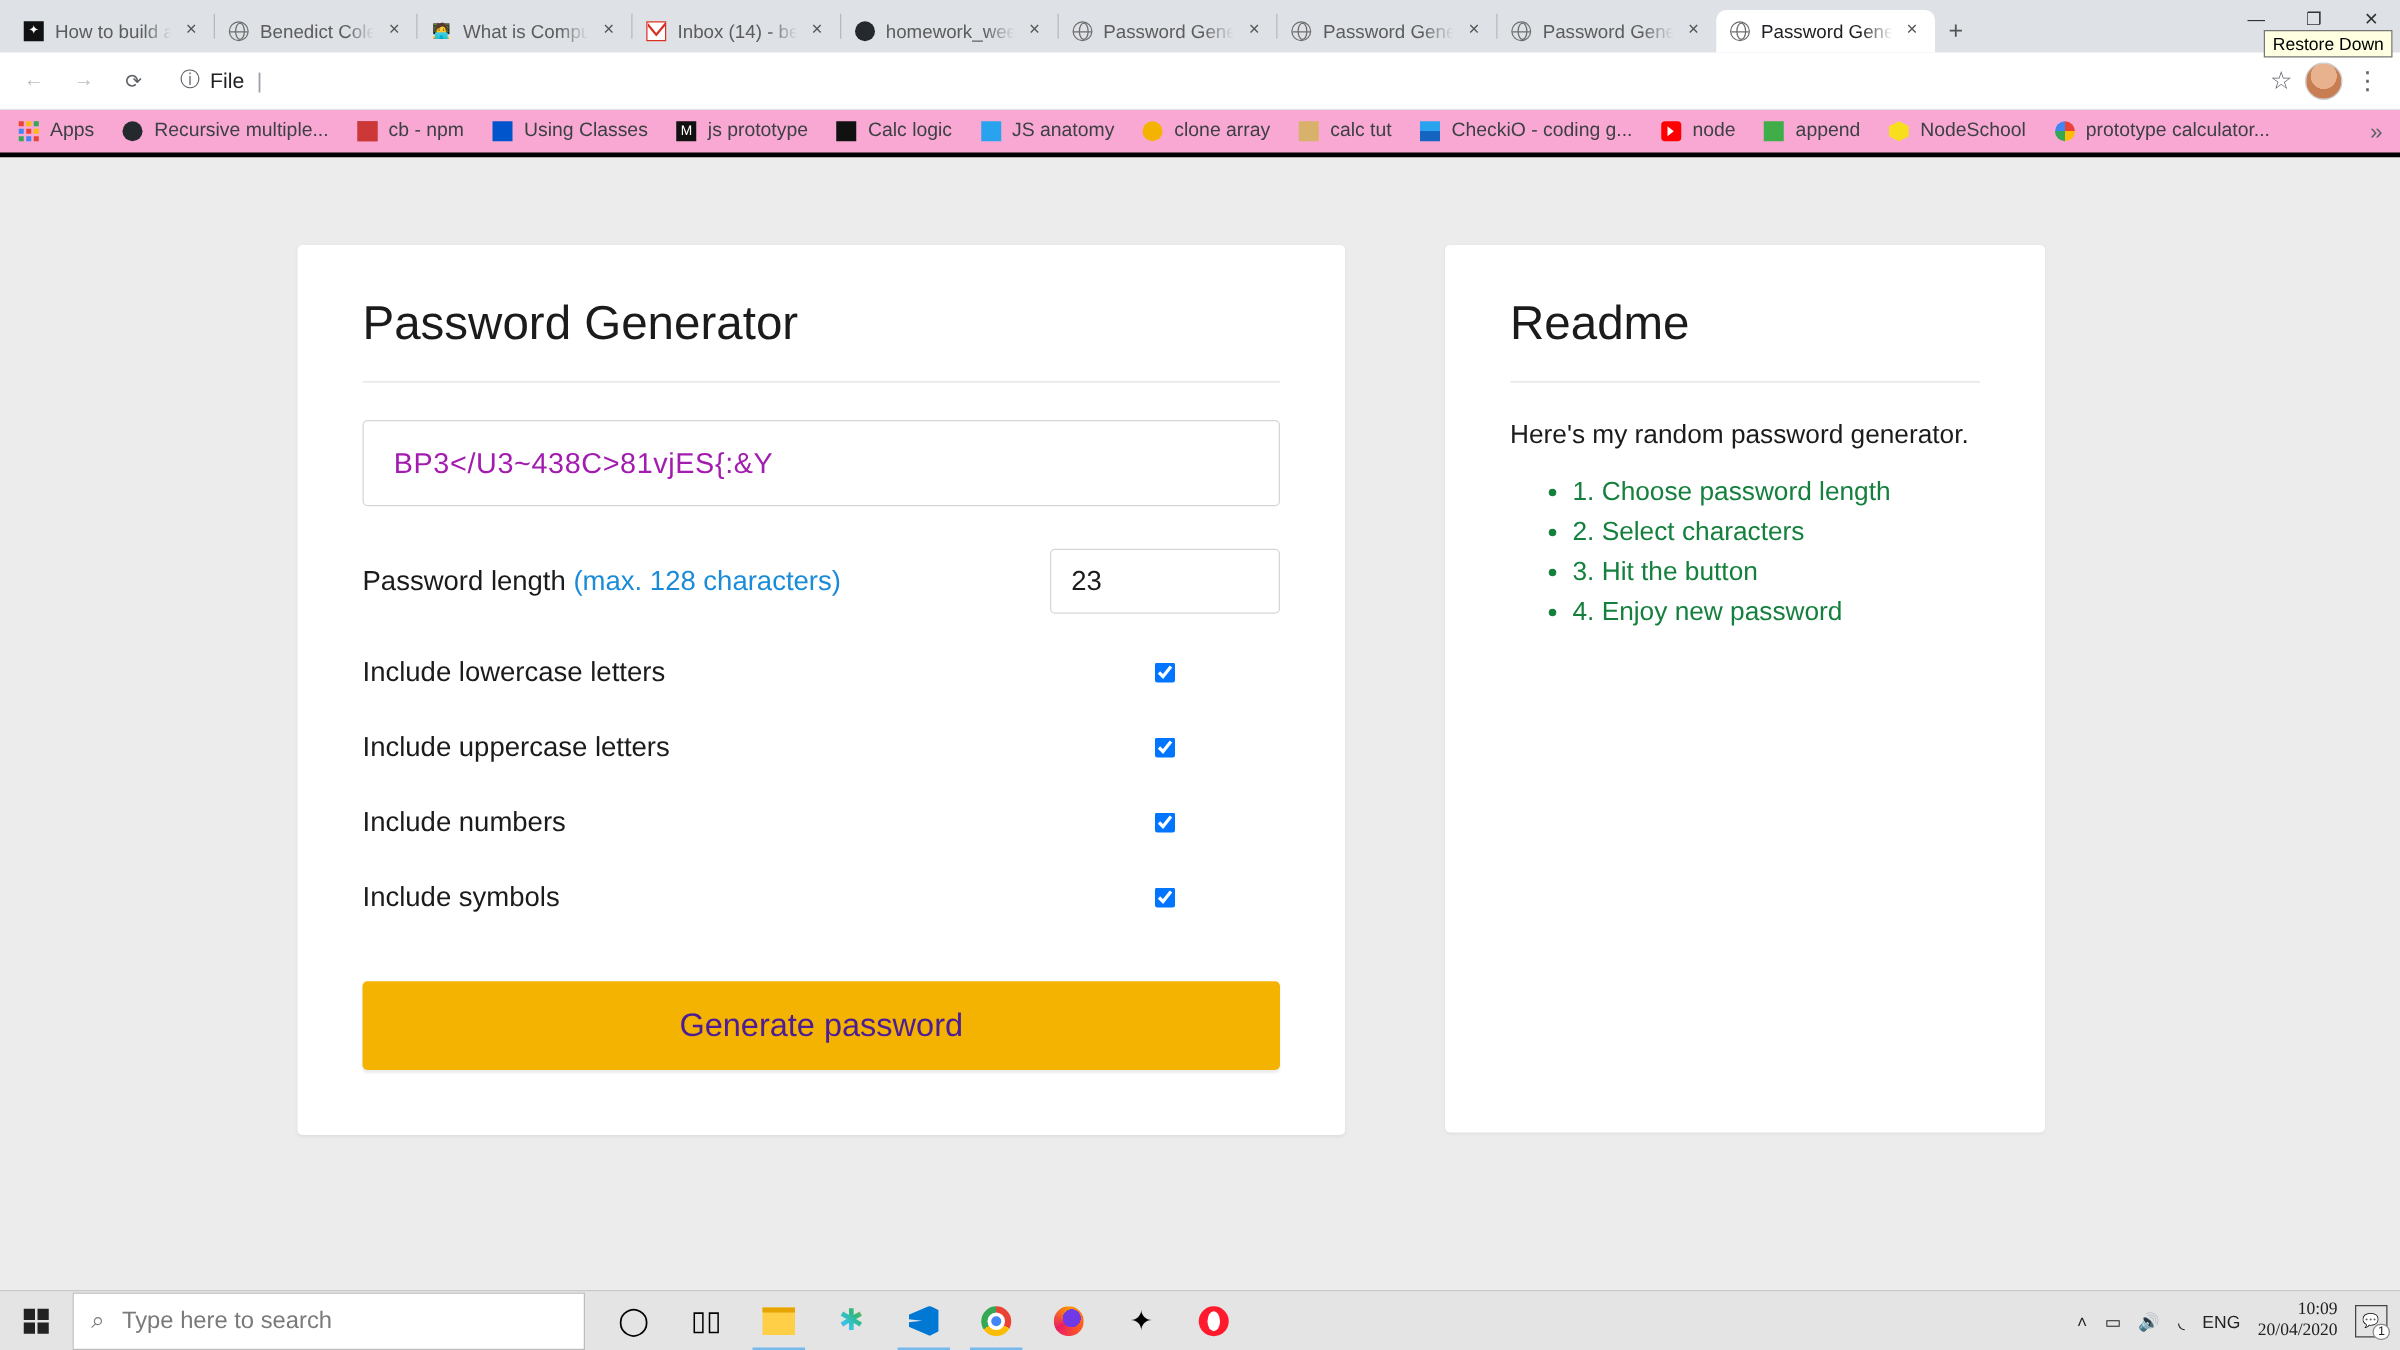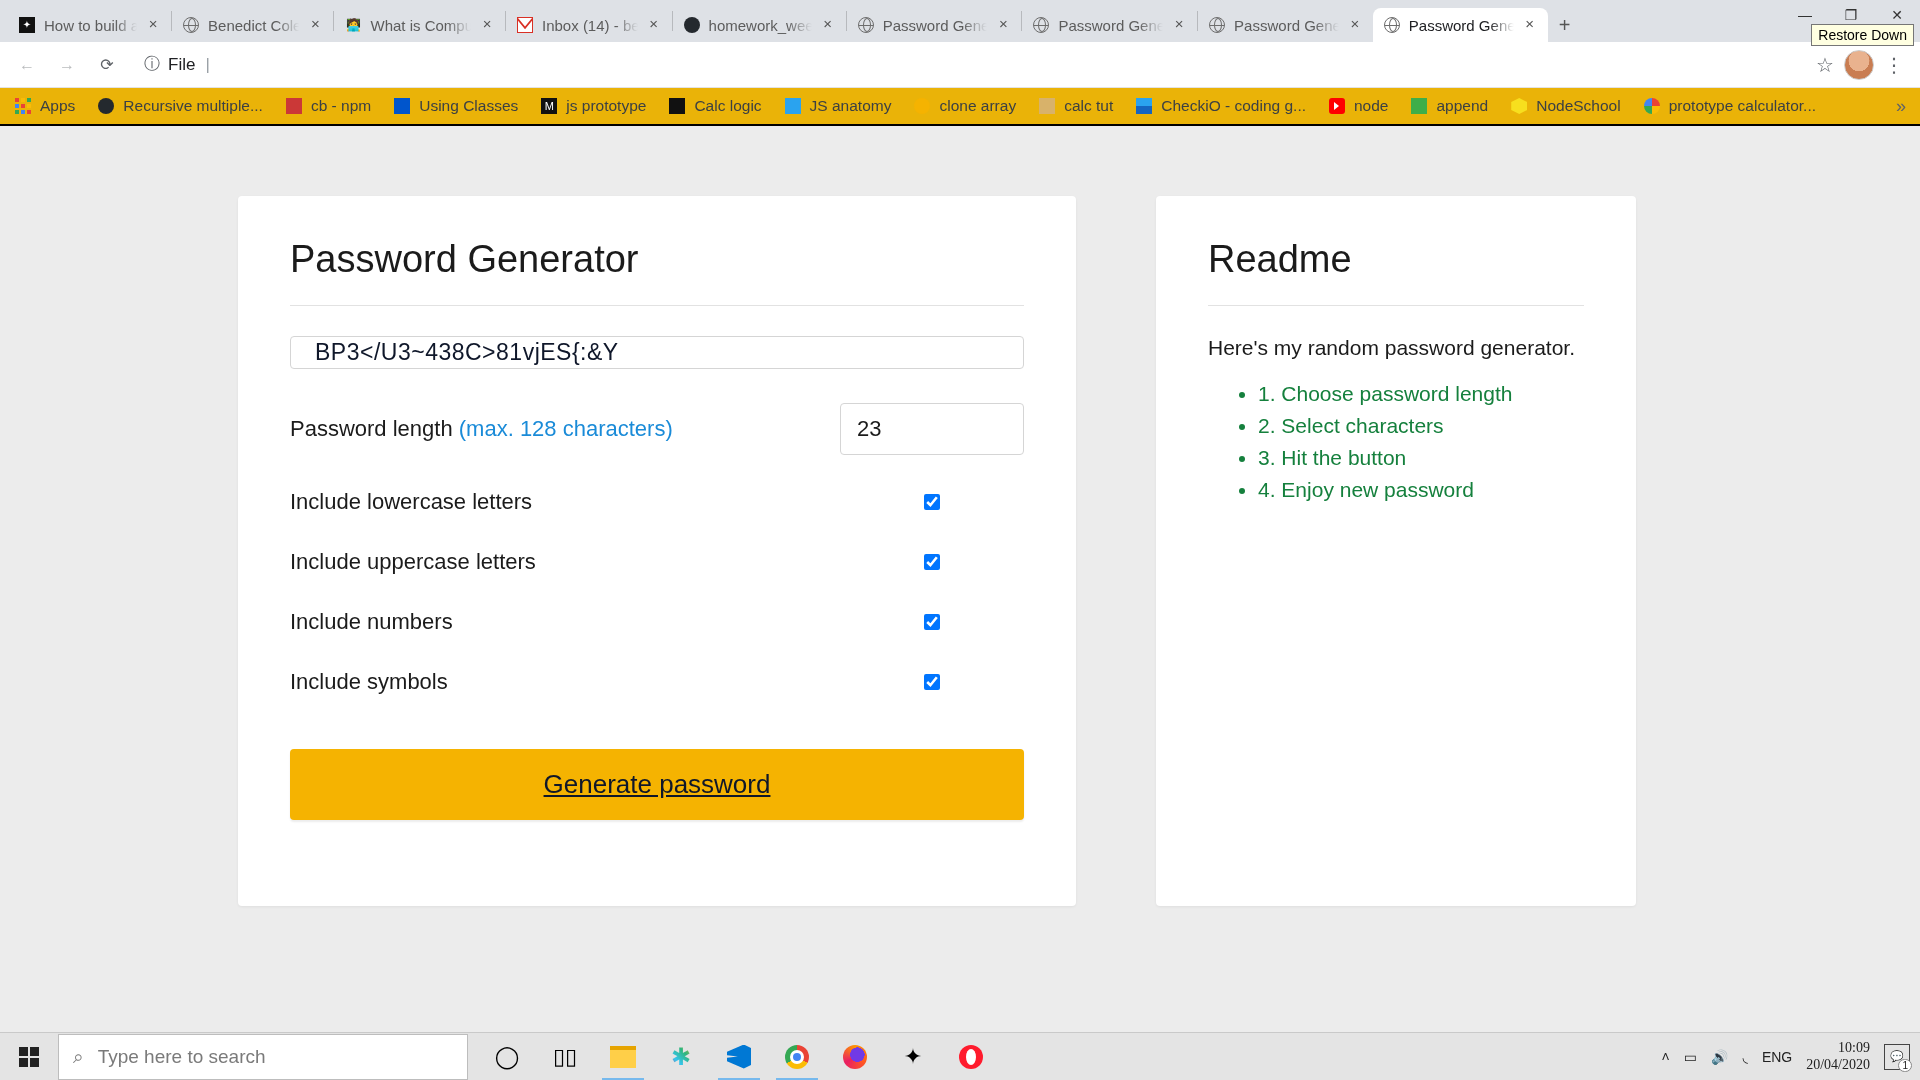--- a/index.html
+++ b/index.html
@@ -26,42 +26,42 @@
   .omnibox .info-icon { color: #5f6368; margin-right: 8px; font-size: 16px; }
   .omnibox .file-label { color: #202124; margin-right: 2px; }
   .omnibox .pipe { color: #9aa0a6; margin: 0 8px; }
   .omnibox .url { color: #202124; }
   .addr-right { display: flex; align-items: center; gap: 10px; padding-right: 6px; }
   .star { color: #5f6368; font-size: 20px; }
   .avatar { width: 30px; height: 30px; border-radius: 50%; background: radial-gradient(circle at 50% 35%, #e9b28e 0 45%, #c97d52 46% 100%); border: 1px solid #ccc; }
   .kebab { color: #5f6368; font-size: 20px; }
 
   
-  .bm-bar { display: flex; align-items: center; height: 38px; background: #eab308; border-bottom: 2px solid #000000; padding: 0 14px; gap: 22px; font-size: 15.5px; color: #3c4043; }
+  .bm-bar { display: flex; align-items: center; height: 38px; background: #f9a8d4; border-bottom: 4px solid #000000; padding: 0 14px; gap: 22px; font-size: 15.5px; color: #3c4043; }
   .bm { display: flex; align-items: center; gap: 8px; cursor: pointer; white-space: nowrap; }
   .bm .bicon { width: 18px; height: 18px; display: inline-flex; align-items: center; justify-content: center; font-size: 13px; }
   .bm-overflow { margin-left: auto; color: #5f6368; font-size: 18px; }
 
   
   .viewport { background: #ececec; height: calc(1080px - 42px - 46px - 38px - 48px); overflow: auto; }
   .page-wrap { display: flex; gap: 80px; padding: 70px 0 0 238px; }
   .card { background: #fff; border-radius: 4px; box-shadow: 0 1px 3px rgba(0,0,0,0.06); }
   .card.main { width: 838px; padding: 42px 52px 52px 52px; }
   .card.readme { width: 480px; padding: 42px 52px 52px 52px; height: fit-content; min-height: 710px; }
   .card h1 { font-size: 38px; font-weight: 400; color: #1b1b1b; margin-bottom: 24px; }
   .hr { height: 1px; background: #e2e2e2; margin-bottom: 30px; }
 
-  .pw-output { width: 100%; border: 1px solid #d5d5d5; border-radius: 4px; padding: 2px 24px; font-size: 23px; color: #0f172a; font-family: "Segoe UI", Arial, sans-serif; letter-spacing: 0.5px; }
+  .pw-output { width: 100%; border: 1px solid #d5d5d5; border-radius: 4px; padding: 20px 24px; font-size: 23px; color: #a21caf; font-family: "Segoe UI", Arial, sans-serif; letter-spacing: 0.5px; }
   .row { display: flex; align-items: center; margin-top: 34px; }
   .row-label { font-size: 22px; color: #1b1b1b; flex: 1; }
   .hint { color: #1a8bd8; }
   .len-input { width: 184px; border: 1px solid #d5d5d5; border-radius: 4px; padding: 12px 16px; font-size: 22px; color: #1b1b1b; }
   .chk-wrap { width: 184px; display: flex; justify-content: center; }
   .chk-wrap input { width: 16px; height: 16px; }
-  .gen-btn { margin-top: 54px; width: 100%; background: #f5b301; border: none; border-radius: 4px; padding: 20px 0; font-size: 26px; color: #0f172a; cursor: pointer; box-shadow: 0 2px 2px rgba(0,0,0,0.08); text-decoration: underline; }
+  .gen-btn { margin-top: 54px; width: 100%; background: #f5b301; border: none; border-radius: 4px; padding: 20px 0; font-size: 26px; color: #4c1d95; cursor: pointer; box-shadow: 0 2px 2px rgba(0,0,0,0.08); }
 
   .readme p { font-size: 21px; color: #1b1b1b; margin-bottom: 22px; }
   .readme ul { list-style: disc; padding-left: 50px; font-size: 21px; color: #15803d; }
   .readme li { margin-bottom: 8px; }
 
   
   .taskbar { position: absolute; left: 0; right: 0; bottom: 0; height: 48px; background: #e4e4e4; display: flex; align-items: center; border-top: 1px solid #c9c9c9; }
   .start-btn { width: 58px; height: 48px; display: flex; align-items: center; justify-content: center; }
   .win-logo { width: 20px; height: 20px; display: grid; grid-template-columns: 1fr 1fr; grid-template-rows: 1fr 1fr; gap: 2px; }
   .win-logo span { background: #222; }

